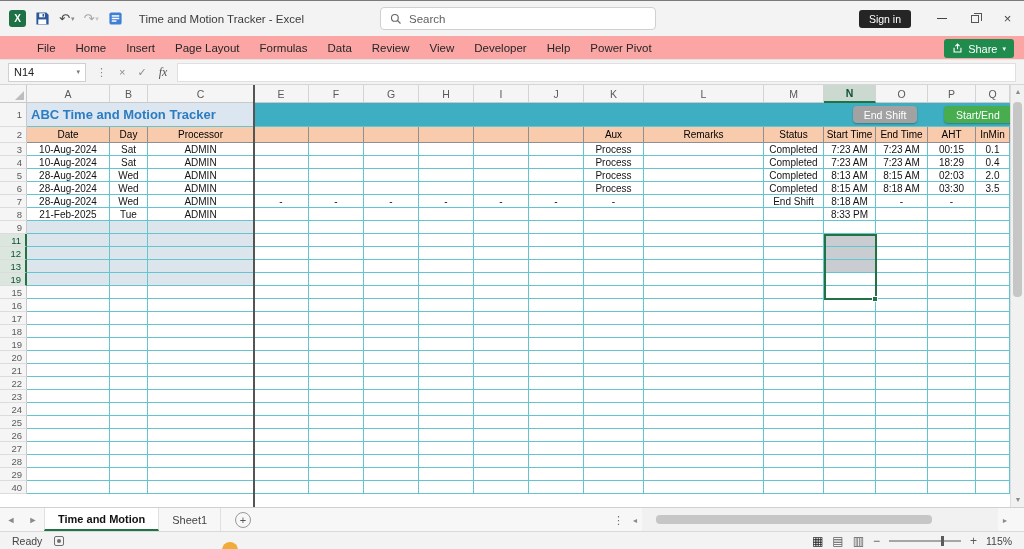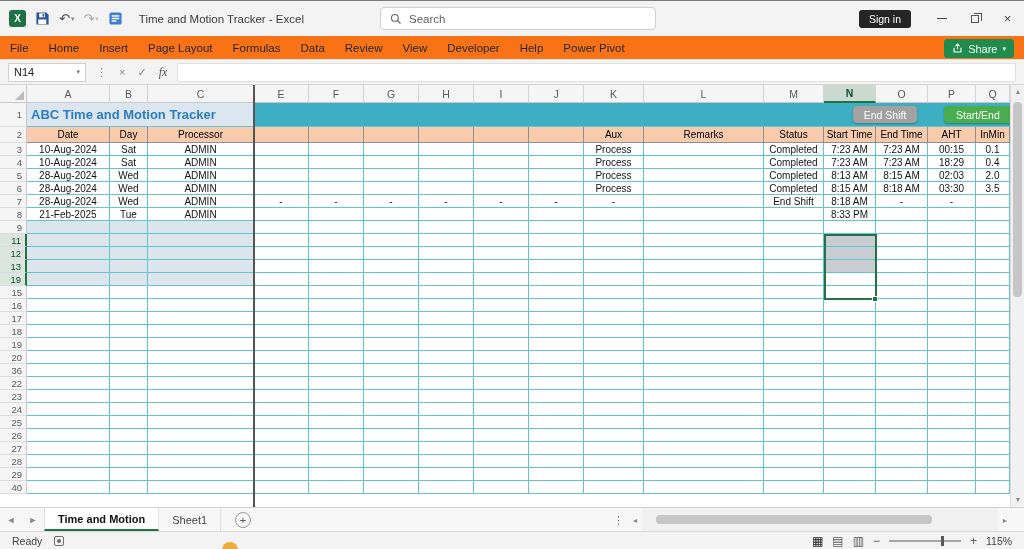--- a/index.html
+++ b/index.html
@@ -18,21 +18,21 @@
   .searchbox { position:absolute; left:380px; top:6px; width:276px; height:23px; background:#fff; border:1px solid #d0d0d0; border-radius:4px; display:flex; align-items:center; padding-left:9px; gap:7px; }
   .searchtext { font-size:11.5px; color:#616161; }
   .winctrls { position:absolute; right:0; top:0; height:35px; display:flex; align-items:center; }
   .signin { background:#252525; color:#fff; font-size:10.5px; border:none; border-radius:3px; padding:3px 10px; margin-right:14px; font-family:inherit; }
   .wbtn { width:33px; height:35px; display:flex; align-items:center; justify-content:center; color:#444; font-size:13px; }
   .minglyph { width:10px; height:1px; background:#444; display:inline-block; }
   .restglyph { width:8px; height:8px; border:1px solid #555; position:relative; display:inline-block; }
   .restglyph::before { content:""; position:absolute; left:2px; top:-3px; width:7px; height:7px; border:1px solid #555; border-left:none; border-bottom:none; }
 
   
-  .ribbonrow { position:absolute; top:35px; left:0; right:0; height:24px; background:#f97316; display:flex; align-items:center; padding-left:0; border-bottom:1px solid #e3e3e3; }
+  .ribbonrow { position:absolute; top:35px; left:0; right:0; height:24px; background:#fca5a5; display:flex; align-items:center; padding-left:27px; border-bottom:1px solid #e3e3e3; }
   .rtab { font-size:11.5px; color:#262626; padding:0 10px; line-height:24px; white-space:nowrap; }
   .sharebtn { position:absolute; right:10px; top:3px; height:19px; background:#1f8b4d; border-radius:3px; color:#fff; display:flex; align-items:center; gap:5px; padding:0 8px; font-size:11px; }
   .sharecaret { font-size:7px; }
 
   
   .formulabar { position:absolute; top:59px; left:0; right:0; height:25px; background:#f3f3f3; display:flex; align-items:center; border-bottom:1px solid #d6d6d6; }
   .namebox { width:78px; height:19px; background:#fff; border:1px solid #d0d0d0; margin-left:8px; display:flex; align-items:center; justify-content:space-between; padding:0 5px; font-size:11px; color:#222; }
   .nbcaret { font-size:7px; color:#777; }
   .fbicons { display:flex; align-items:center; gap:12px; padding:0 10px; }
   .fbi { font-size:11px; color:#8a8a8a; }
@@ -549,21 +549,21 @@
         <div class="cell" style="width: 55px;"></div>
         <div class="cell" style="width: 60px;"></div>
         <div class="cell" style="width: 120px;"></div>
         <div class="cell" style="width: 60px;"></div>
         <div class="cell" style="width: 52px;"></div>
         <div class="cell" style="width: 52px;"></div>
         <div class="cell" style="width: 48px;"></div>
         <div class="cell" style="width: 34px;"></div>
       </div>
       <div class="grow">
-        <div class="rowhdr">36</div>
+        <div class="rowhdr">21</div>
         <div class="cell" style="width: 83px;"></div>
         <div class="cell" style="width: 38px;"></div>
         <div class="cell" style="width: 106px;"></div>
         <div class="cell" style="width: 55px;"></div>
         <div class="cell" style="width: 55px;"></div>
         <div class="cell" style="width: 55px;"></div>
         <div class="cell" style="width: 55px;"></div>
         <div class="cell" style="width: 55px;"></div>
         <div class="cell" style="width: 55px;"></div>
         <div class="cell" style="width: 60px;"></div>

